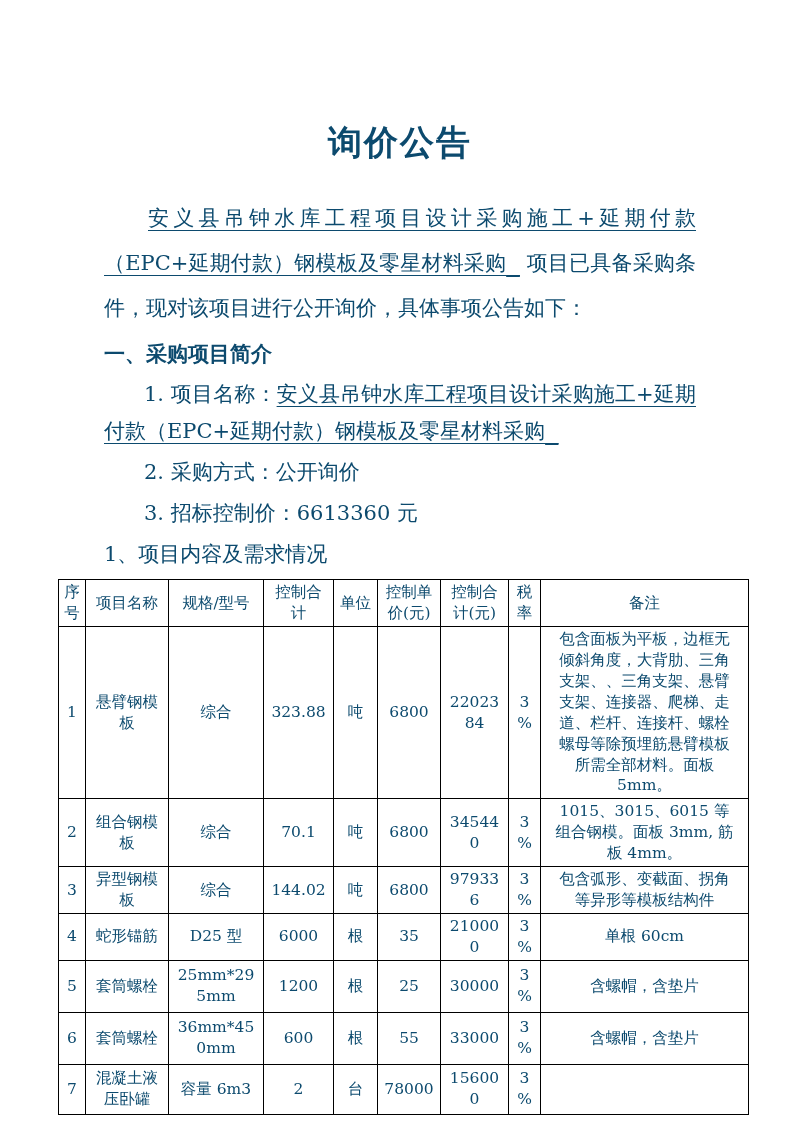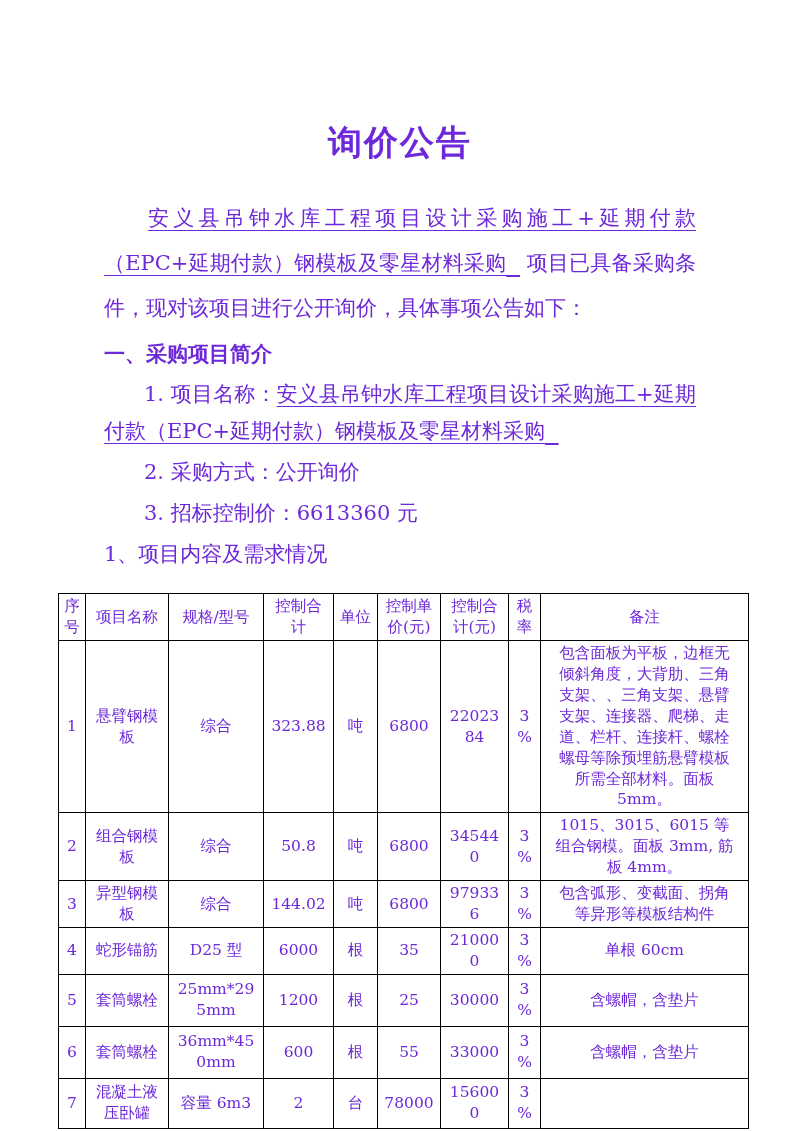--- a/index.html
+++ b/index.html
@@ -2,21 +2,21 @@
 <html><head>
 <meta charset="utf-8">
 <style>
   * { box-sizing: border-box; }
   html, body { margin: 0; padding: 0; background: #ffffff; }
   .page {
     position: relative;
     width: 800px;
     height: 1131px;
     background: #ffffff;
-    color: #6d28d9;
+    color: #0c4a6e;
     font-family: "DejaVu Serif", "Liberation Serif", serif;
     overflow: hidden;
   }
   .content {
     padding: 0 100px;
   }
   .doc-title {
     margin: 0;
     padding-top: 120px;
     text-align: center;
@@ -49,21 +49,21 @@
     text-decoration: underline;
     text-underline-offset: 5px;
     text-decoration-thickness: 1px;
   }
   .ul-trail::after {
     content: "\00a0\00a0";
     text-decoration: underline;
   }
   .table-wrap {
     margin-left: -42px;
-    margin-top: 20px;
+    margin-top: 6px;
   }
   table.purchase-table {
     border-collapse: collapse;
     table-layout: fixed;
     width: 690px;
     font-size: 15.5px;
   }
   .purchase-table th, .purchase-table td {
     border: 1px solid #000000;
     text-align: center;
@@ -139,21 +139,21 @@
               <td class="col-unit">吨</td>
               <td class="col-unit-price">6800</td>
               <td class="col-total">2202384</td>
               <td class="col-tax">3%</td>
               <td class="col-remark">包含面板为平板，边框无倾斜角度，大背肋、三角支架、、三角支架、悬臂支架、连接器、爬梯、走道、栏杆、连接杆、螺栓螺母等除预埋筋悬臂模板所需全部材料。面板 5mm。</td>
             </tr>
             <tr>
               <td class="col-seq">2</td>
               <td class="col-name">组合钢模板</td>
               <td class="col-spec">综合</td>
-              <td class="col-qty">50.8</td>
+              <td class="col-qty">70.1</td>
               <td class="col-unit">吨</td>
               <td class="col-unit-price">6800</td>
               <td class="col-total">345440</td>
               <td class="col-tax">3%</td>
               <td class="col-remark">1015、3015、6015 等组合钢模。面板 3mm, 筋板 4mm。</td>
             </tr>
             <tr>
               <td class="col-seq">3</td>
               <td class="col-name">异型钢模板</td>
               <td class="col-spec">综合</td>

